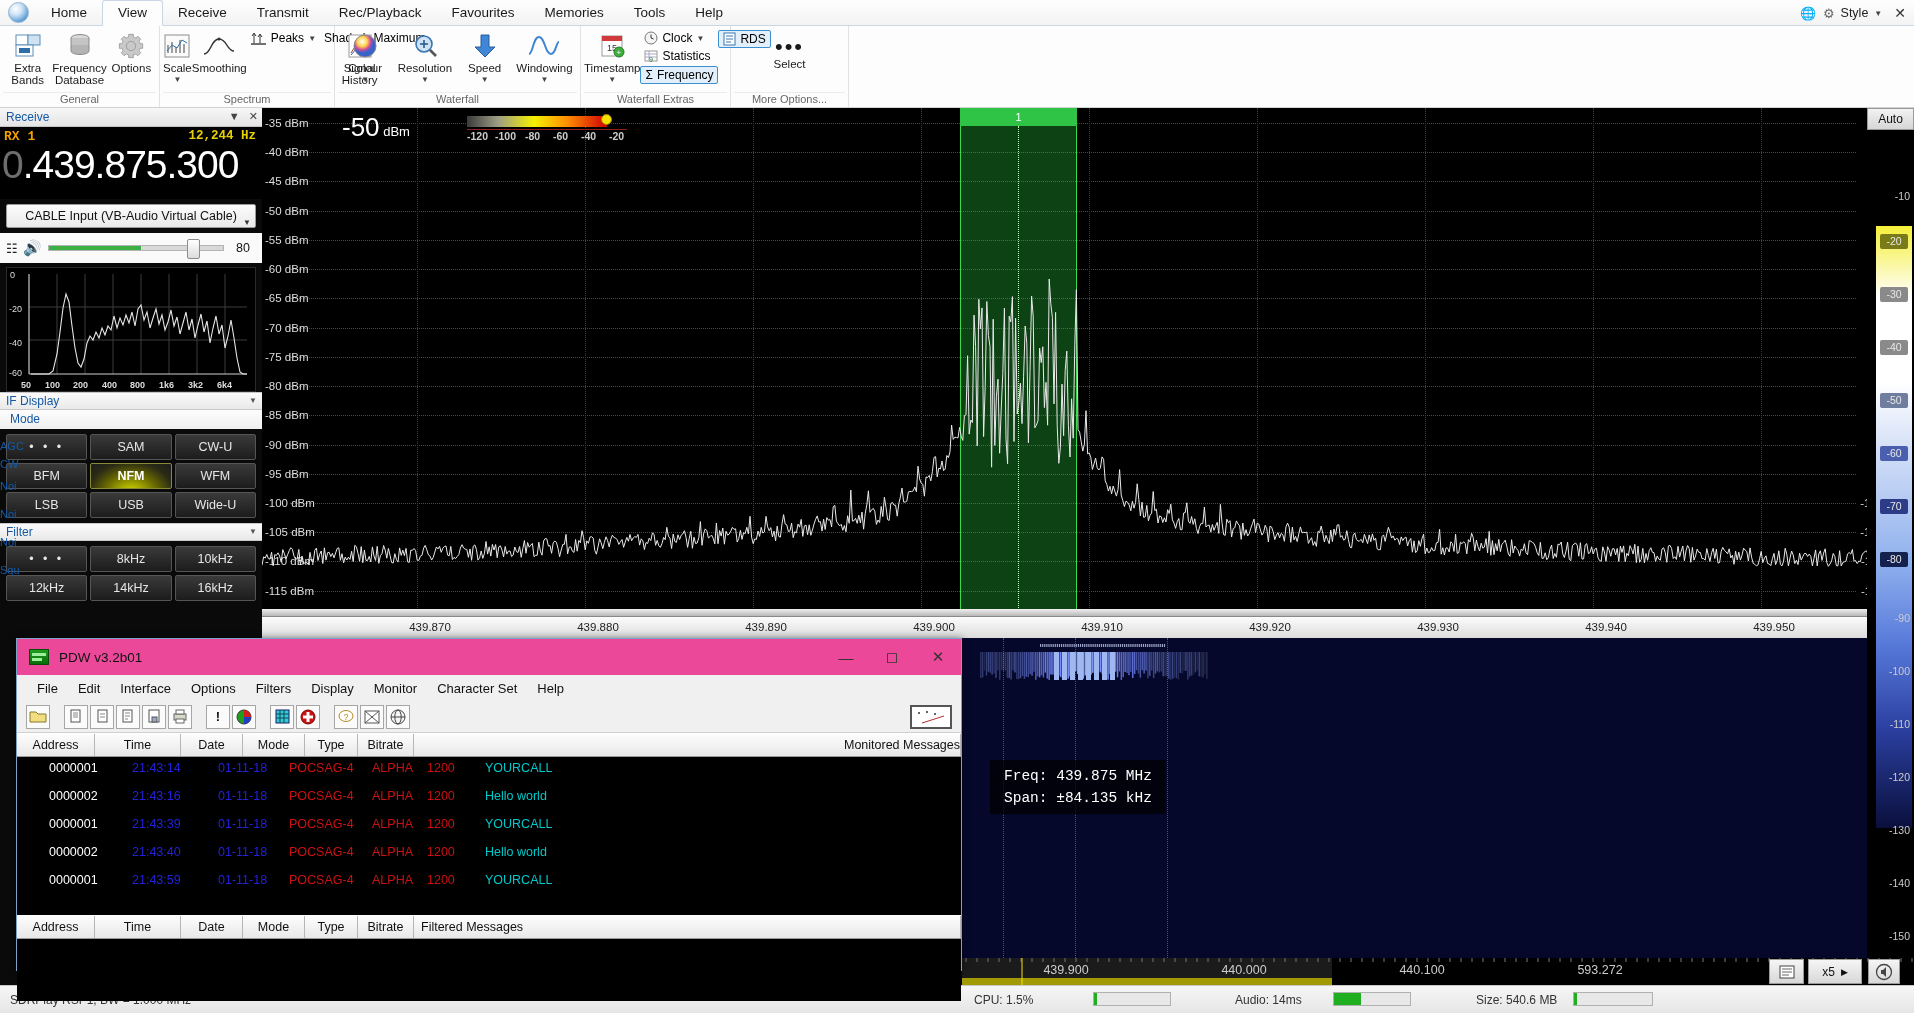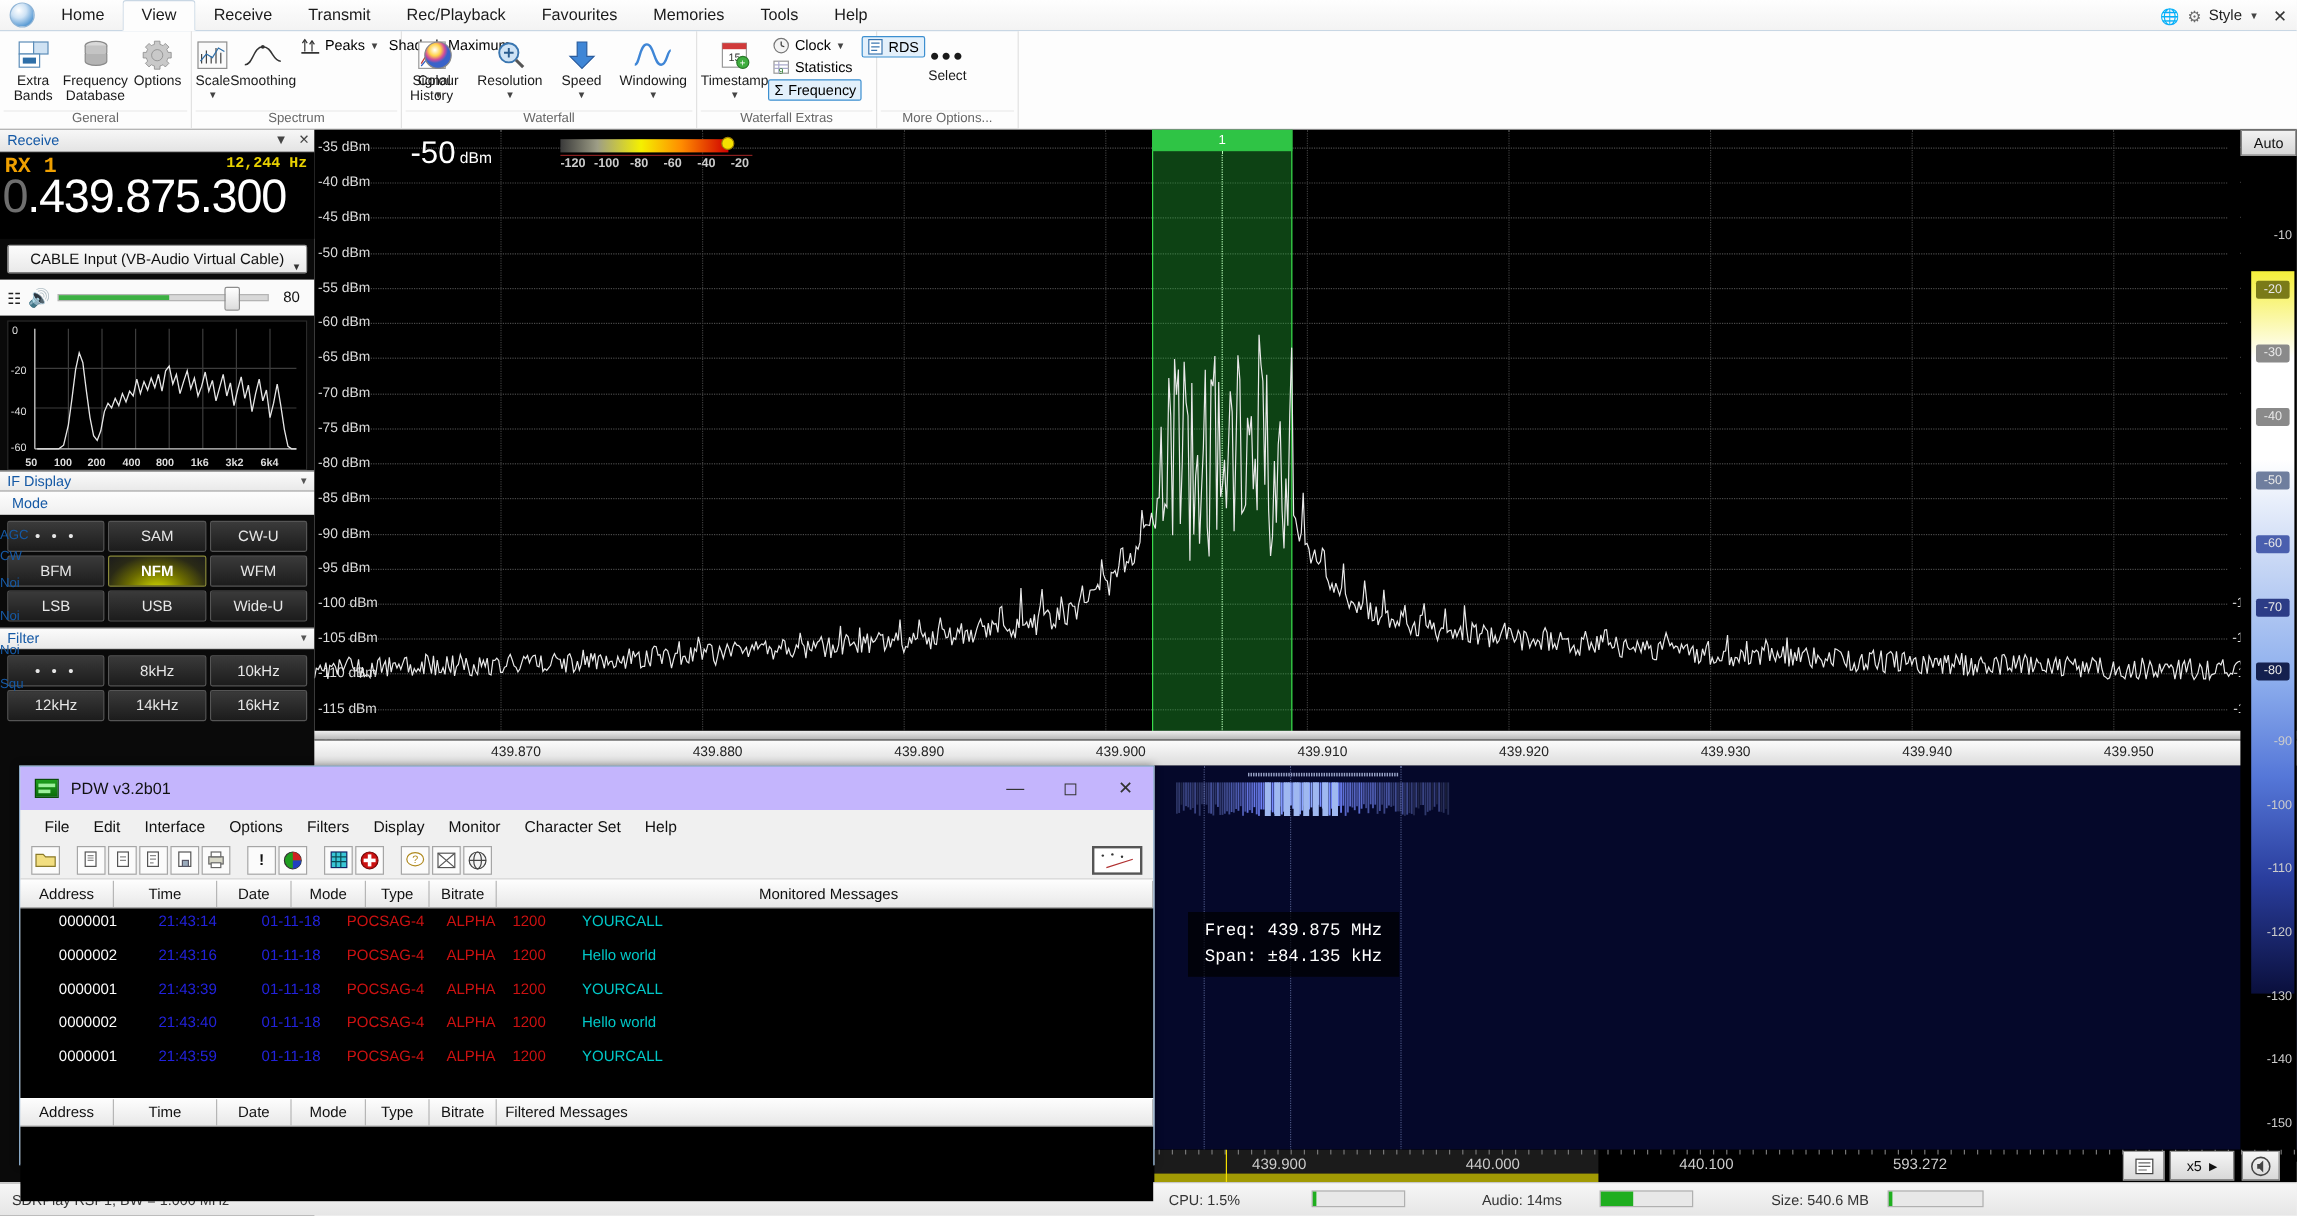--- a/index.html
+++ b/index.html
@@ -39,21 +39,21 @@
   .arrow-d { font-size:8px; color:#444; }
   .dots3 { letter-spacing:2px; font-size:17px; line-height:10px; }
 
   
   #sidebar { position:absolute; left:0; top:108px; width:262px; height:905px;
              background:#0a0a0a; }
   .panelhdr { height:19px; background:linear-gradient(#f7f7f7,#e4e4e4); border-bottom:1px solid #c4c4c4;
               font-size:12px; color:#1559a5; padding:2px 6px; position:relative; }
   .panelhdr .rt { position:absolute; right:4px; top:2px; color:#444; font-size:11px; }
   #freqbox { background:#000; height:72px; position:relative; }
-  #freqbox .rx { color:#f0a000; font-family:"Liberation Mono", monospace; font-size:18px;
+  #freqbox .rx { color:#f0a000; font-family:"Liberation Mono", monospace; font-size:13px;
                  position:absolute; left:4px; top:2px; font-weight:bold; }
   #freqbox .hz { color:#e8d000; font-family:"Liberation Mono", monospace; font-size:12.5px;
                  position:absolute; right:6px; top:2px; font-weight:bold; }
   #freqbox .num { position:absolute; left:2px; top:16px; font-family:"Liberation Sans",sans-serif;
                   font-size:39px; color:#fff; letter-spacing:-1px; }
   #freqbox .num .dim { color:#6e6e6e; }
   .combo { margin:5px 6px; height:24px; background:linear-gradient(#fcfcfc,#e9e9e9);
            border:1px solid #9a9a9a; border-radius:2px; font-size:12.5px; text-align:center;
            line-height:22px; position:relative; color:#111; }
   .combo .cv { position:absolute; right:4px; top:7px; font-size:8px; color:#333; }
@@ -130,21 +130,21 @@
   #statusbar { position:absolute; left:0; bottom:0; width:1914px; height:28px;
                background:linear-gradient(#f6f6f6,#e6e6e6); border-top:1px solid #c8c8c8;
                font-size:12px; color:#333; }
   #statusbar .sl { position:absolute; top:7px; }
   .meterbox { position:absolute; top:6px; height:14px; background:#e8e8e8; border:1px solid #b0b0b0; }
   .meterfill { height:100%; background:#1fae1f; }
 
   
   #pdw { position:absolute; left:16px; top:638px; width:946px; height:333px;
          background:#f0f0f0; border:1px solid #7ba2c8; box-shadow:0 0 7px rgba(0,0,0,.45); }
-  #pdw-title { height:36px; background:#c4b5fd; display:flex; align-items:center; }
+  #pdw-title { height:36px; background:#ec4899; display:flex; align-items:center; }
   #pdw-title .tico { width:20px; height:16px; margin:0 10px 0 12px;
         background:linear-gradient(#1e9e1e,#0b6b0b); border:1px solid #0a4a0a; position:relative; }
   #pdw-title .tico:before { content:""; position:absolute; left:2px; top:3px; width:14px; height:3px;
         background:#9cf09c; }
   #pdw-title .tico:after { content:""; position:absolute; left:2px; top:8px; width:10px; height:3px;
         background:#9cf09c; }
   #pdw-title .ttl { font-size:13.5px; color:#111; flex:1; }
   .wbtn { width:46px; height:36px; display:flex; align-items:center; justify-content:center;
           font-size:15px; color:#333; }
   #pdw-menu { height:26px; display:flex; align-items:center; gap:0; padding-left:10px;
@@ -1191,21 +1191,21 @@
     </div>
   </div>
 
   <div id="pdw-cols" style="position:relative">
     <div style="width:78px">Address</div>
     <div style="width:86px">Time</div>
     <div style="width:62px">Date</div>
     <div style="width:62px">Mode</div>
     <div style="width:53px">Type</div>
     <div style="width:56px">Bitrate</div>
-    <div style="flex:1;text-align:center;padding-left:7px">Monitored Messages</div>
+    <div style="flex:1;text-align:right;padding-left:7px">Monitored Messages</div>
     <span id="pdw-pct">94.7%</span>
   </div>
 
   <div id="pdw-list">
     <div class="prow" style="top:0">
       <span class="c-addr" style="left:32px">0000001</span>
       <span class="c-time" style="left:115px">21:43:14</span>
       <span class="c-date" style="left:201px">01-11-18</span>
       <span class="c-mode" style="left:272px">POCSAG-4</span>
       <span class="c-type" style="left:355px">ALPHA</span>

